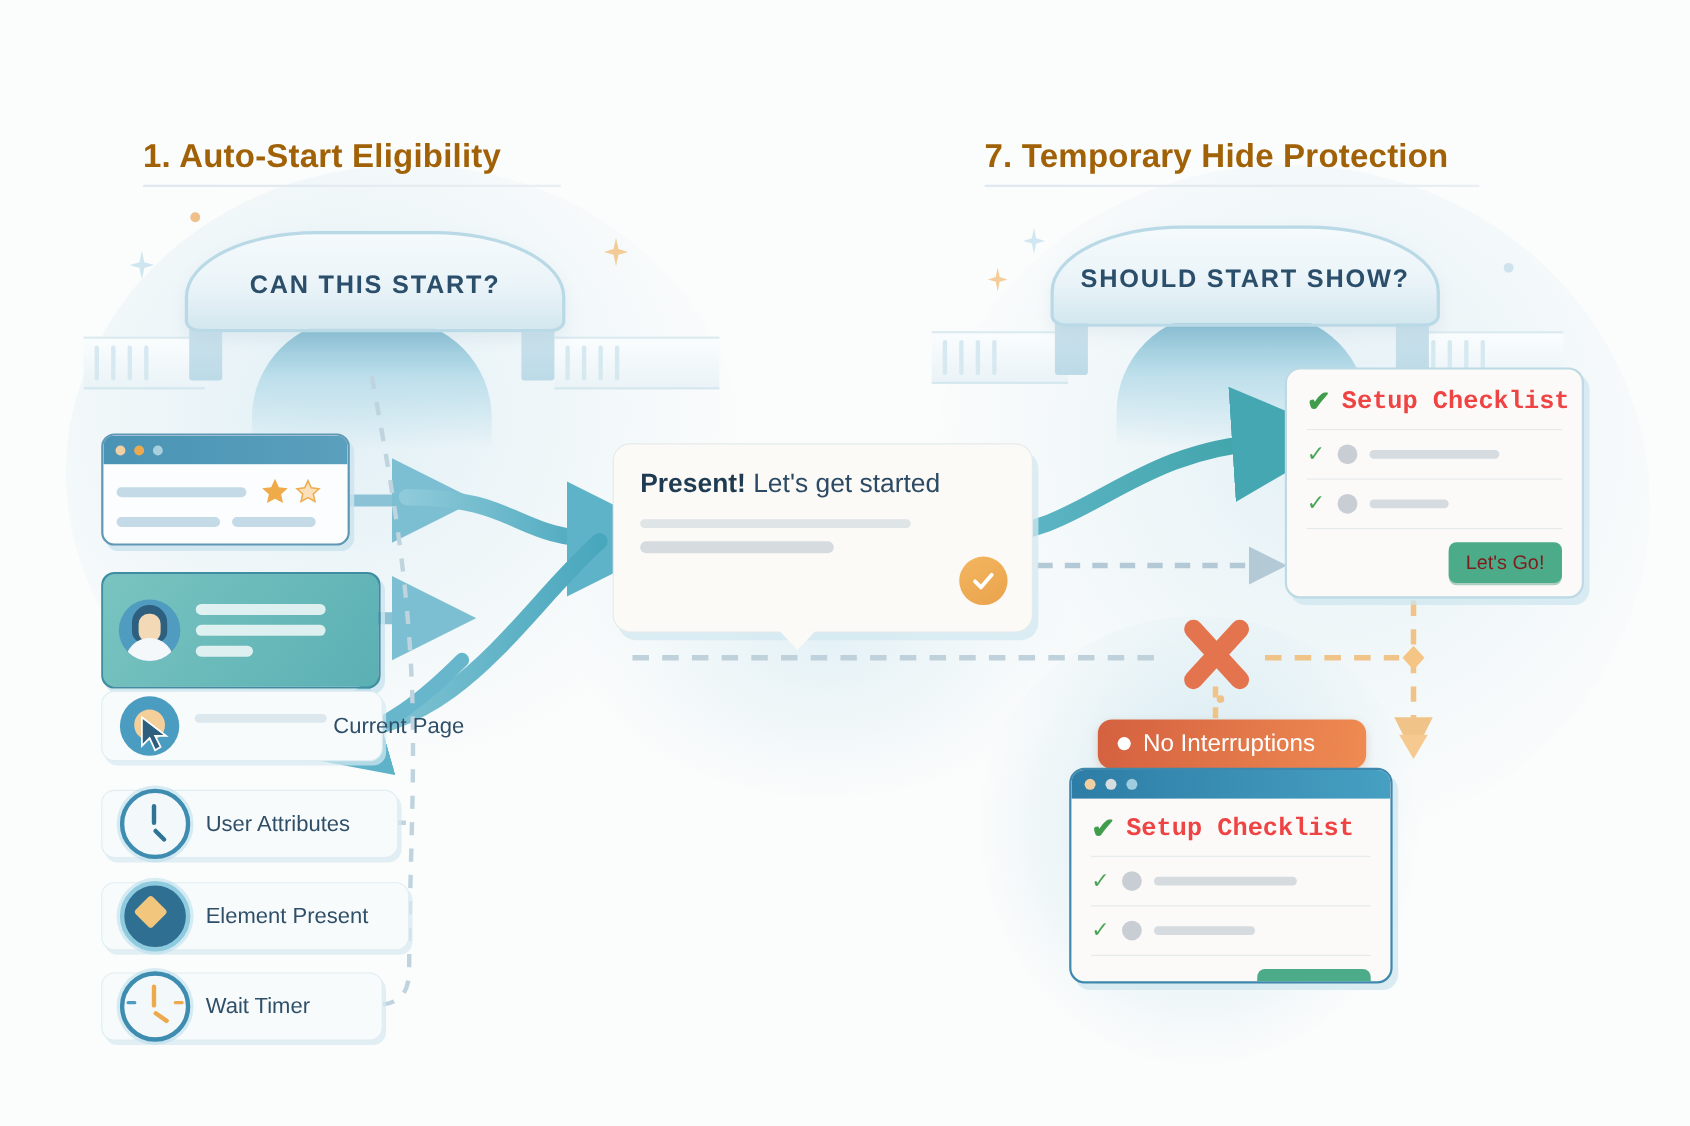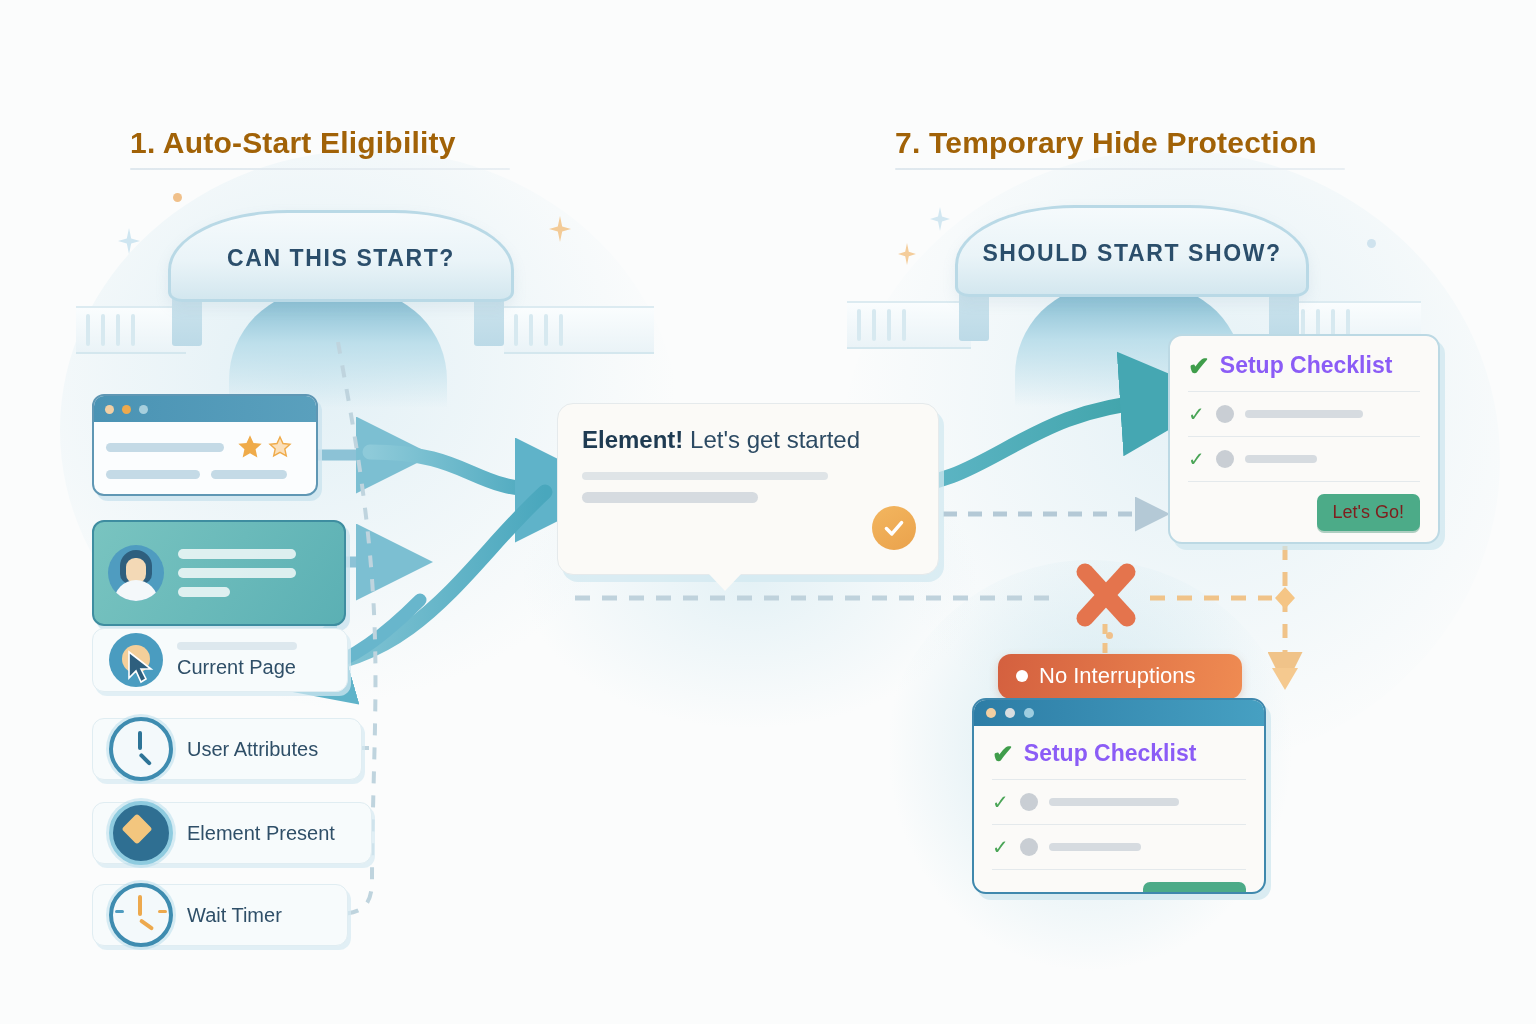--- a/index.html
+++ b/index.html
@@ -135,21 +135,21 @@
     position:absolute;background:#fbfaf8;border:2px solid #bcd9e4;border-radius:14px;
     box-shadow:5px 6px 0 rgba(204,229,238,.7);padding:16px 18px 14px 18px;
   }
   .checklist.framed{padding:0;overflow:hidden;border-color:#3f88ad;}
   .checklist .winbar{height:26px;background:linear-gradient(90deg,#2d7da6,#46a0c2);
     display:flex;align-items:center;gap:9px;padding-left:12px;}
   .checklist .winbar i{width:10px;height:10px;border-radius:50%;display:block;}
   .checklist .inner{padding:14px 18px 12px 18px;}
   .cl-head{display:flex;align-items:center;gap:10px;}
   .cl-head .tick{color:#3f9d4b;font-size:26px;line-height:1;font-weight:700;}
-  .cl-head .txt{font-size:23px;color:#8b5cf6;font-weight:600;white-space:nowrap;}
+  .cl-head .txt{font-size:23px;color:#ef4444;font-weight:600;white-space:nowrap;font-family:Liberation Mono, monospace;}
   .cl-div{height:1px;background:#e4e9ec;margin:12px 0;}
   .cl-row{display:flex;align-items:center;gap:11px;}
   .cl-row .tick{color:#4aa557;font-size:20px;line-height:1;}
   .cl-row .bullet{width:18px;height:18px;border-radius:50%;background:#c9ced4;flex:0 0 auto;}
   .cl-row .bar{height:8px;border-radius:4px;background:#d6dbe0;}
   .cl-foot{display:flex;justify-content:flex-end;margin-top:12px;}
   .go-btn{background:#4cab88;color:#7f1d1d;font-size:18px;font-weight:500;
     border:none;border-radius:7px;padding:8px 16px;box-shadow:0 2px 0 rgba(60,140,110,.4);
     cursor:pointer;white-space:nowrap;}
 
@@ -352,21 +352,21 @@
   </div>
 
   <div class="pill-card" style="left:92px;top:628px;width:222px;height:62px;">
     <div style="position:relative;width:54px;height:54px;flex:0 0 auto;">
       <div style="position:absolute;inset:0;border-radius:50%;background:#4a9cc0;"></div>
       <div style="position:absolute;left:13px;top:12px;width:28px;height:28px;border-radius:50%;background:#f4cf9a;"></div>
       <svg style="position:absolute;left:17px;top:17px;" width="30" height="34" viewBox="0 0 30 34">
         <path d="M3 2 L3 28 L10 21 L15 32 L20 29 L15 19 L25 19 Z" fill="#2e5f7e" stroke="#fff" stroke-width="1.6"></path>
       </svg>
     </div>
-    <div style="display:flex;flex-direction:column;gap:6px;">
+    <div style="display:flex;flex-direction:row;gap:6px;">
       <div class="sub"></div>
       <div class="label">Current Page</div>
     </div>
   </div>
 
   <div class="pill-card" style="left:92px;top:802px;width:246px;height:60px;">
     <div class="badge-circle" style="background:#2f6f92;border-color:#8ecbdf;">
       <div style="position:absolute;left:13px;top:13px;width:22px;height:22px;background:#f3c67e;transform:rotate(45deg);border-radius:3px;"></div>
     </div>
     <div class="label">Element Present</div>
@@ -385,21 +385,21 @@
       <div class="clock-hand" style="left:25px;top:8px;width:4px;height:21px;background:#eda94d;"></div>
       <div class="clock-hand" style="left:25px;top:17px;width:4px;height:16px;background:#eda94d;transform:rotate(125deg);"></div>
       <div style="position:absolute;left:2px;top:23px;width:9px;height:3px;background:#4f9cc0;border-radius:2px;"></div>
       <div style="position:absolute;right:2px;top:23px;width:9px;height:3px;background:#eda94d;border-radius:2px;"></div>
     </div>
     <div class="label">Wait Timer</div>
   </div>
 
   <div class="tooltip" style="left:557px;top:403px;width:332px;height:128px;">
     <div class="title">
-      <b>Element!</b><span> Let's get started</span>
+      <b>Present!</b><span> Let's get started</span>
     </div>
     <div class="rows">
       <div class="r1"></div>
       <div class="r2"></div>
     </div>
     <div class="check-orange">
       <svg viewBox="0 0 24 24">
           <path d="M5 12.5 L10 17.5 L19 7" stroke="#fff" stroke-width="3.2" fill="none" stroke-linecap="round" stroke-linejoin="round"></path>
         </svg>
     </div>

